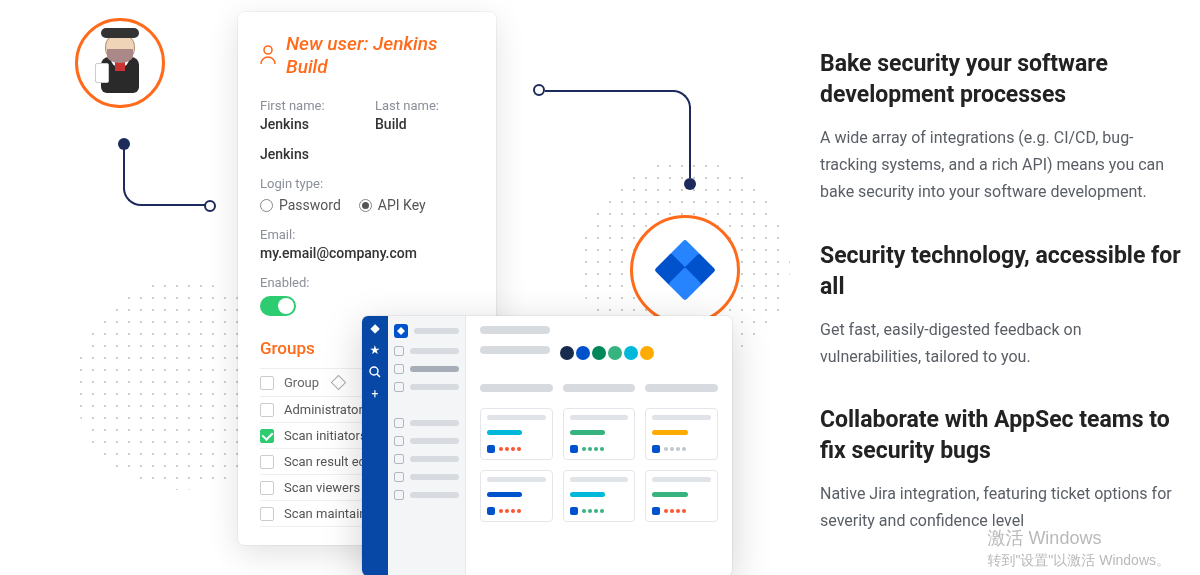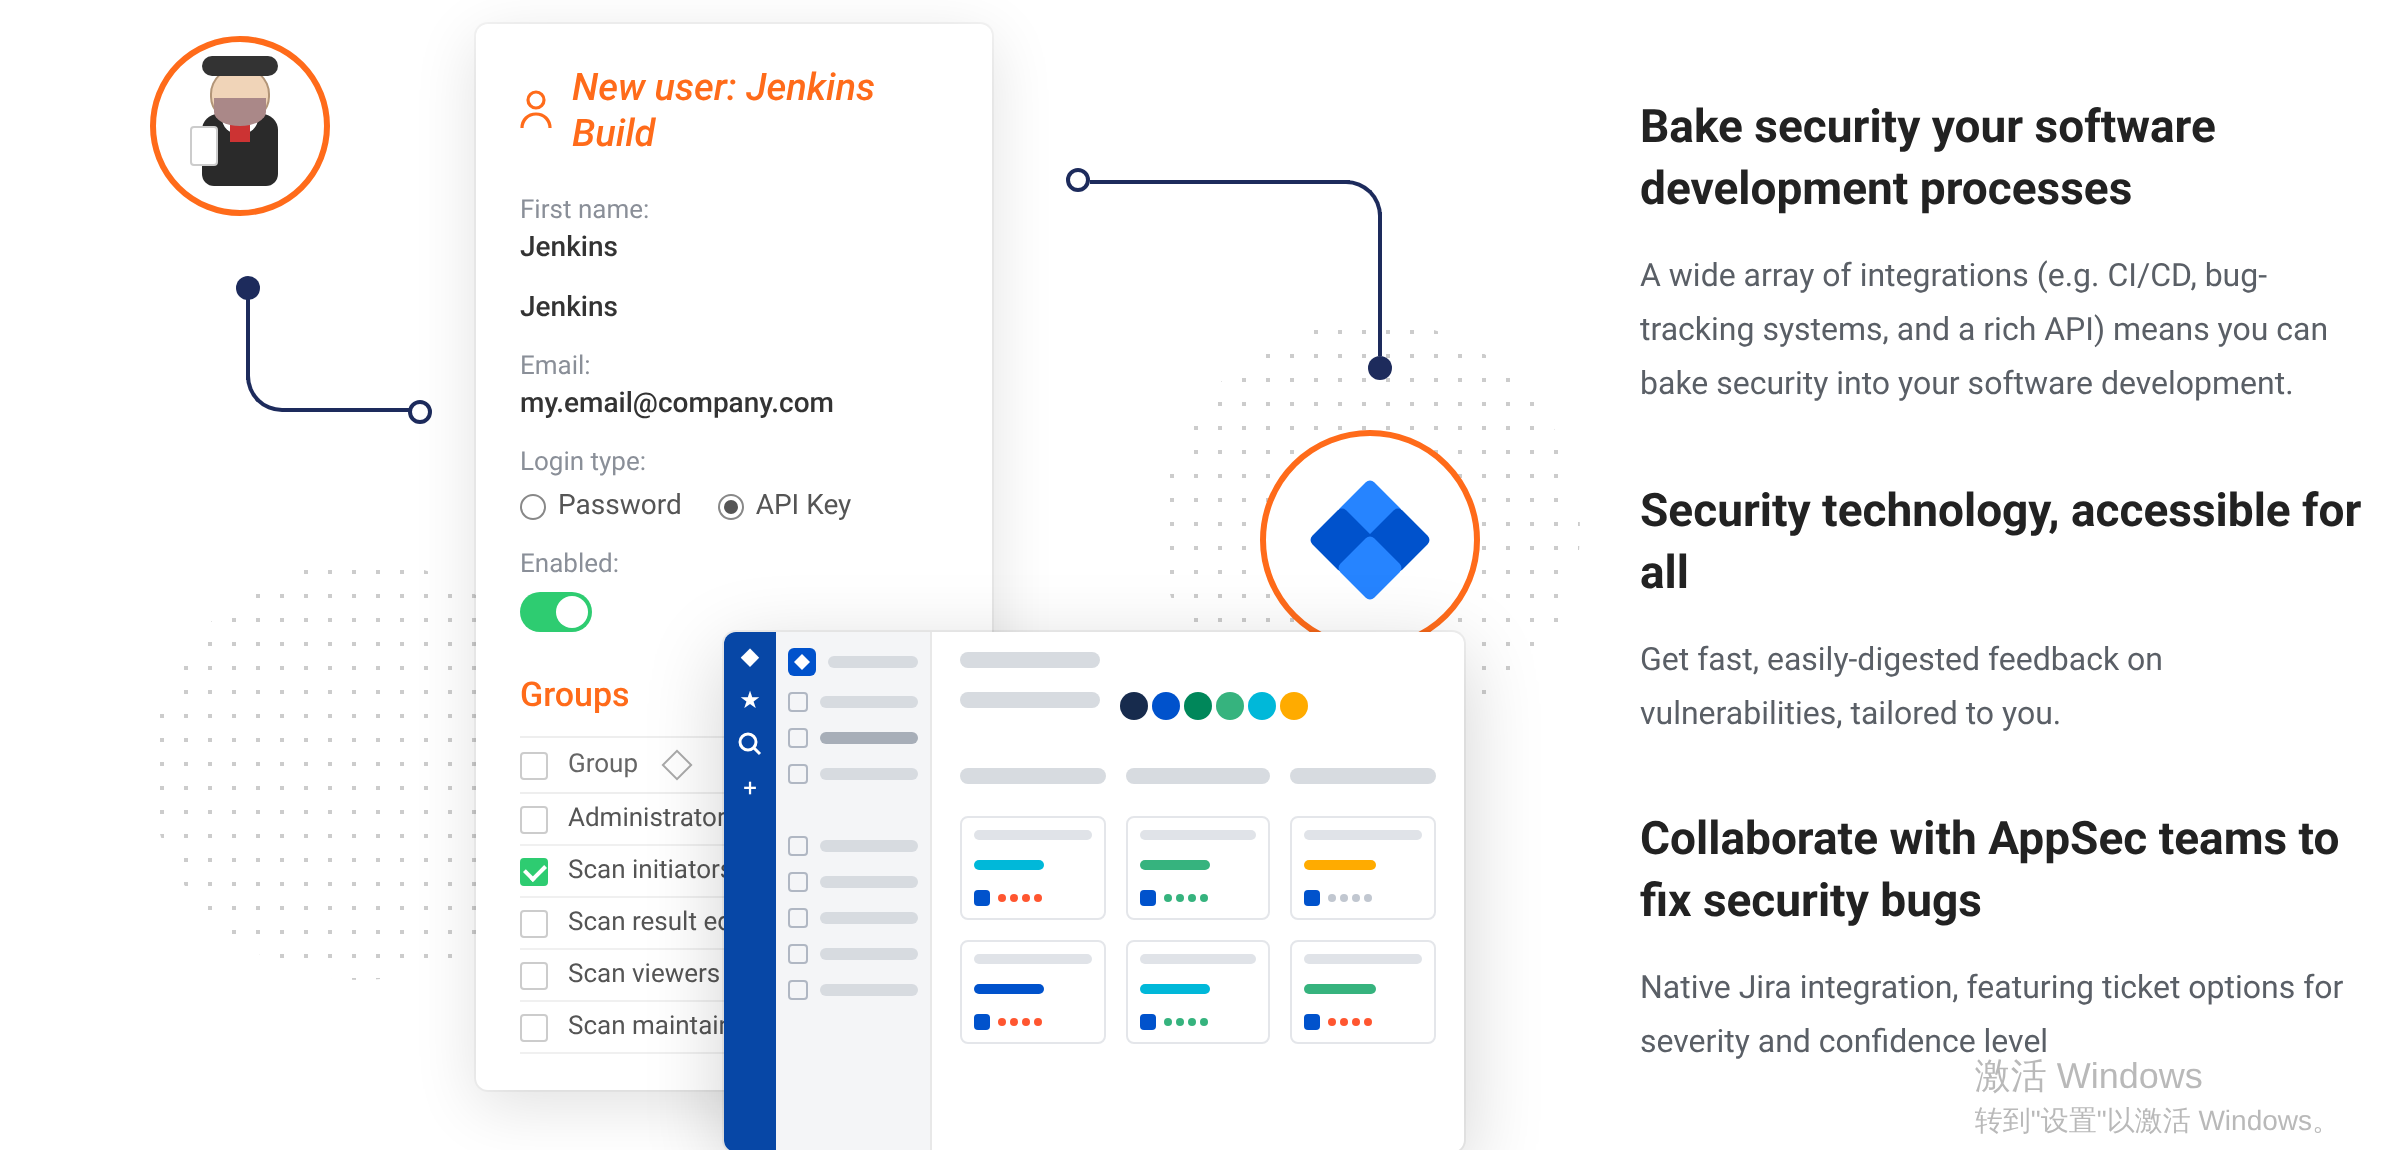--- a/index.html
+++ b/index.html
@@ -193,41 +193,45 @@
       <circle cx="8" cy="5" r="4" fill="none" stroke="#ff6b1a" stroke-width="1.6"></circle>
       <path d="M1 19c0-4 3-7 7-7s7 3 7 7" fill="none" stroke="#ff6b1a" stroke-width="1.6"></path>
     </svg>
     <span>New user: Jenkins Build</span>
   </div>
   <div class="field-row">
     <div class="field">
       <div class="field-label">First name:</div>
       <div class="field-value">Jenkins</div>
     </div>
+    <div class="field">
+      <div class="field-label">Last name:</div>
+      <div class="field-value">Build</div>
+    </div>
   </div>
   <div class="field" style="margin-bottom:14px;">
     <div class="field-value">Jenkins</div>
-  </div>
-  <div class="field" style="margin-bottom:14px;">
-    <div class="field-label">Email:</div>
-    <div class="field-value">my.email@company.com</div>
   </div>
   <div class="field" style="margin-bottom:14px;">
     <div class="field-label">Login type:</div>
     <div class="login-row">
       <label class="radio">
         <span class="circ"></span>
           <span>Password</span>
       </label>
       <label class="radio sel">
         <span class="circ"></span>
           <span>API Key</span>
       </label>
     </div>
   </div>
+  <div class="field" style="margin-bottom:14px;">
+    <div class="field-label">Email:</div>
+    <div class="field-value">my.email@company.com</div>
+  </div>
   <div class="field">
     <div class="field-label">Enabled:</div>
     <div class="toggle"></div>
   </div>
   <div class="groups-title">Groups</div>
   <div class="group-header">
     <span class="cbx"></span>
     <span>Group</span>
     <span class="diamond"></span>
   </div>

